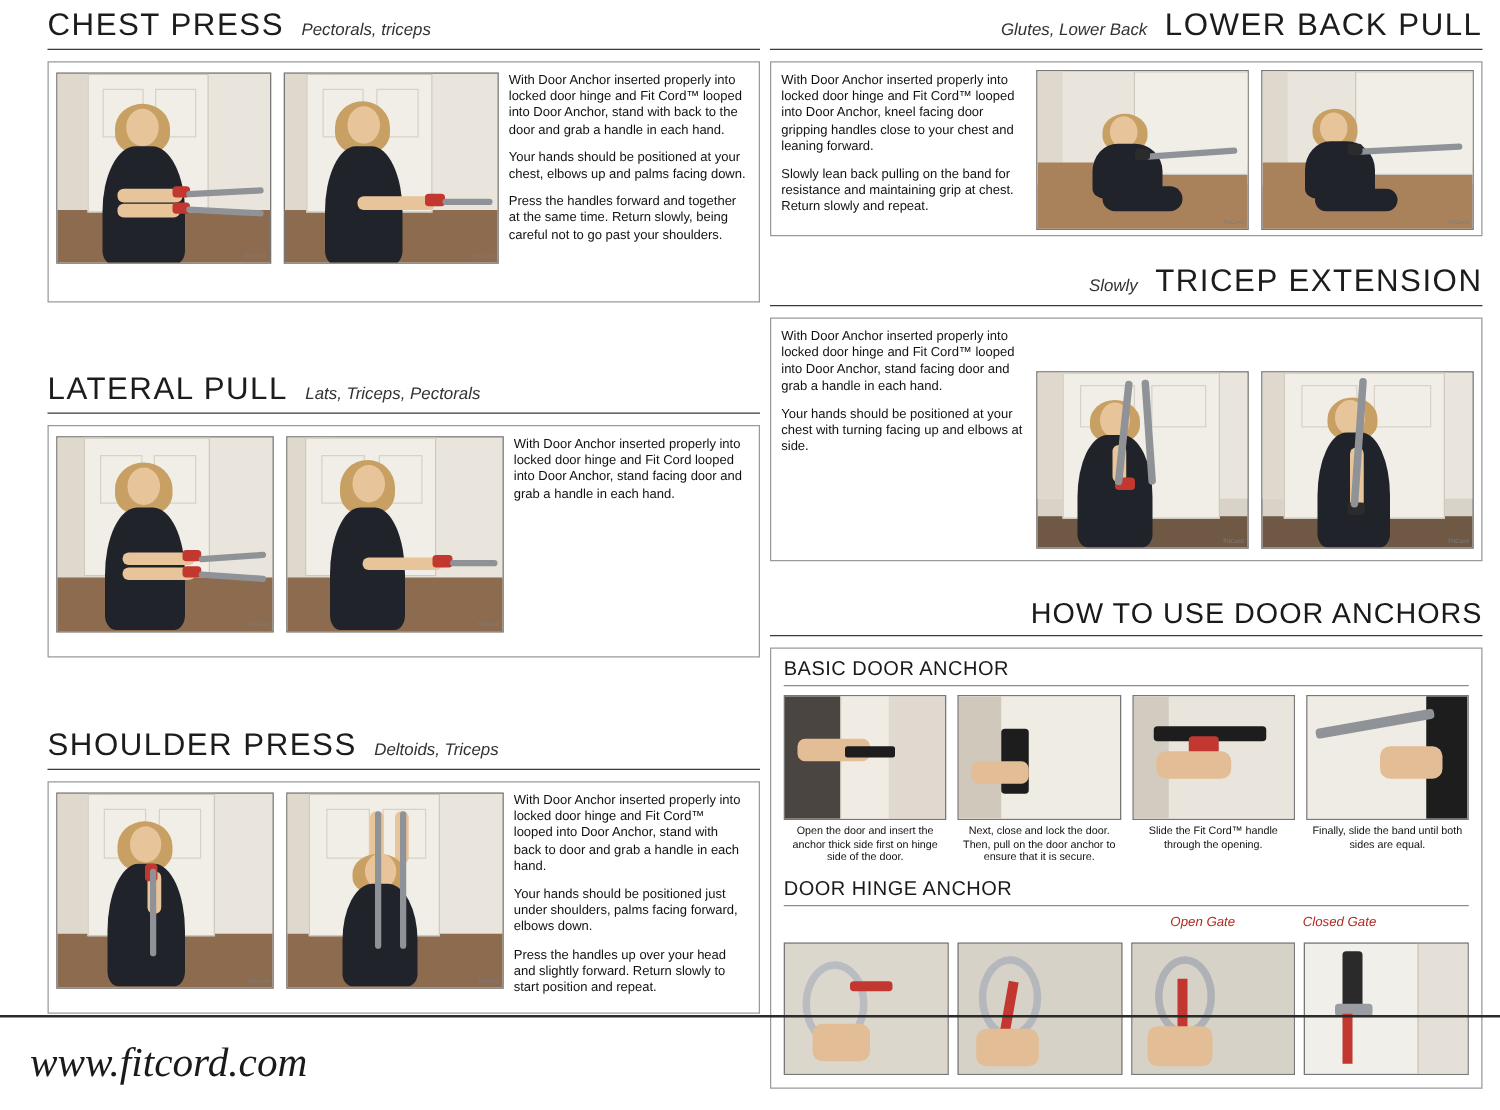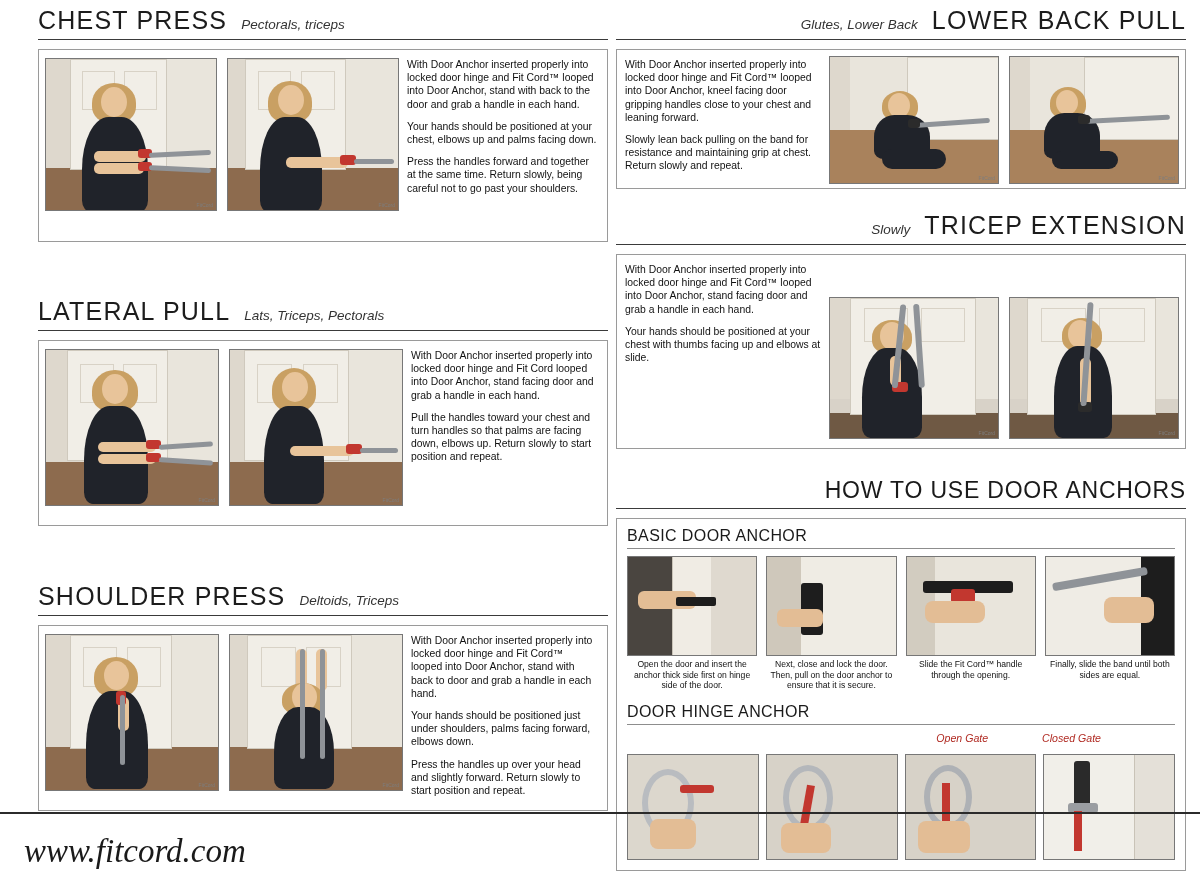--- a/index.html
+++ b/index.html
@@ -213,21 +213,20 @@
               <div class="person" style="left:34px;top:56px;width:60px;height:98px;"></div>
               <div class="arm" style="left:60px;top:96px;width:64px;height:10px;"></div>
               <div class="handle" style="left:116px;top:94px;width:16px;height:10px;"></div>
               <div class="band" style="left:130px;top:98px;width:38px;height:5px;"></div>
             </div>
             <div class="stamp">FitCord</div>
           </div>
         </div>
         <div class="txt">
           <p>With Door Anchor inserted properly into locked door hinge and Fit Cord looped into Door Anchor, stand facing door and grab a handle in each hand.</p>
-          <p>Pull the handles toward your chest and turn handles so that palms are facing down, elbows up.  Return slowly to start position and repeat.</p>
         </div>
       </div>
     </div>
 
     <div style="margin-top:56px;">
       <div class="ex-head">
         <div class="ex-title">SHOULDER PRESS</div>
         <div class="ex-sub">Deltoids, Triceps</div>
       </div>
       <div class="ex-body" style="height:186px;">
@@ -327,21 +326,21 @@
     </div>
 
     <div style="margin-top:22px;">
       <div class="ex-head right">
         <div class="ex-sub">Slowly</div>
         <div class="ex-title">TRICEP EXTENSION</div>
       </div>
       <div class="ex-body" style="height:195px;">
         <div class="txt" style="width:196px;padding-left:2px;">
           <p>With Door Anchor inserted properly into locked door hinge and Fit Cord™ looped into Door Anchor, stand facing door and grab a handle in each hand.</p>
-          <p>Your hands should be positioned at your chest with thumbs facing up and elbows at slide.</p>
+          <p>Your hands should be positioned at your chest with turning facing up and elbows at side.</p>
         </div>
         <div class="photos" style="flex:1;justify-content:flex-end;align-items:flex-start;">
           <div class="photo" style="width:168px;height:140px;margin-top:36px;">
             <div class="scene">
               <div class="wall"></div>
                 <div class="wall2" style="width:14%;"></div>
               <div class="floor" style="height:18%;background:#6f5944;"></div>
               <div class="door" style="left:12%;top:0;width:74%;height:82%;">
                 <div class="panel" style="left:10%;top:8%;width:34%;height:28%;"></div>
                 <div class="panel" style="left:56%;top:8%;width:34%;height:28%;"></div>

